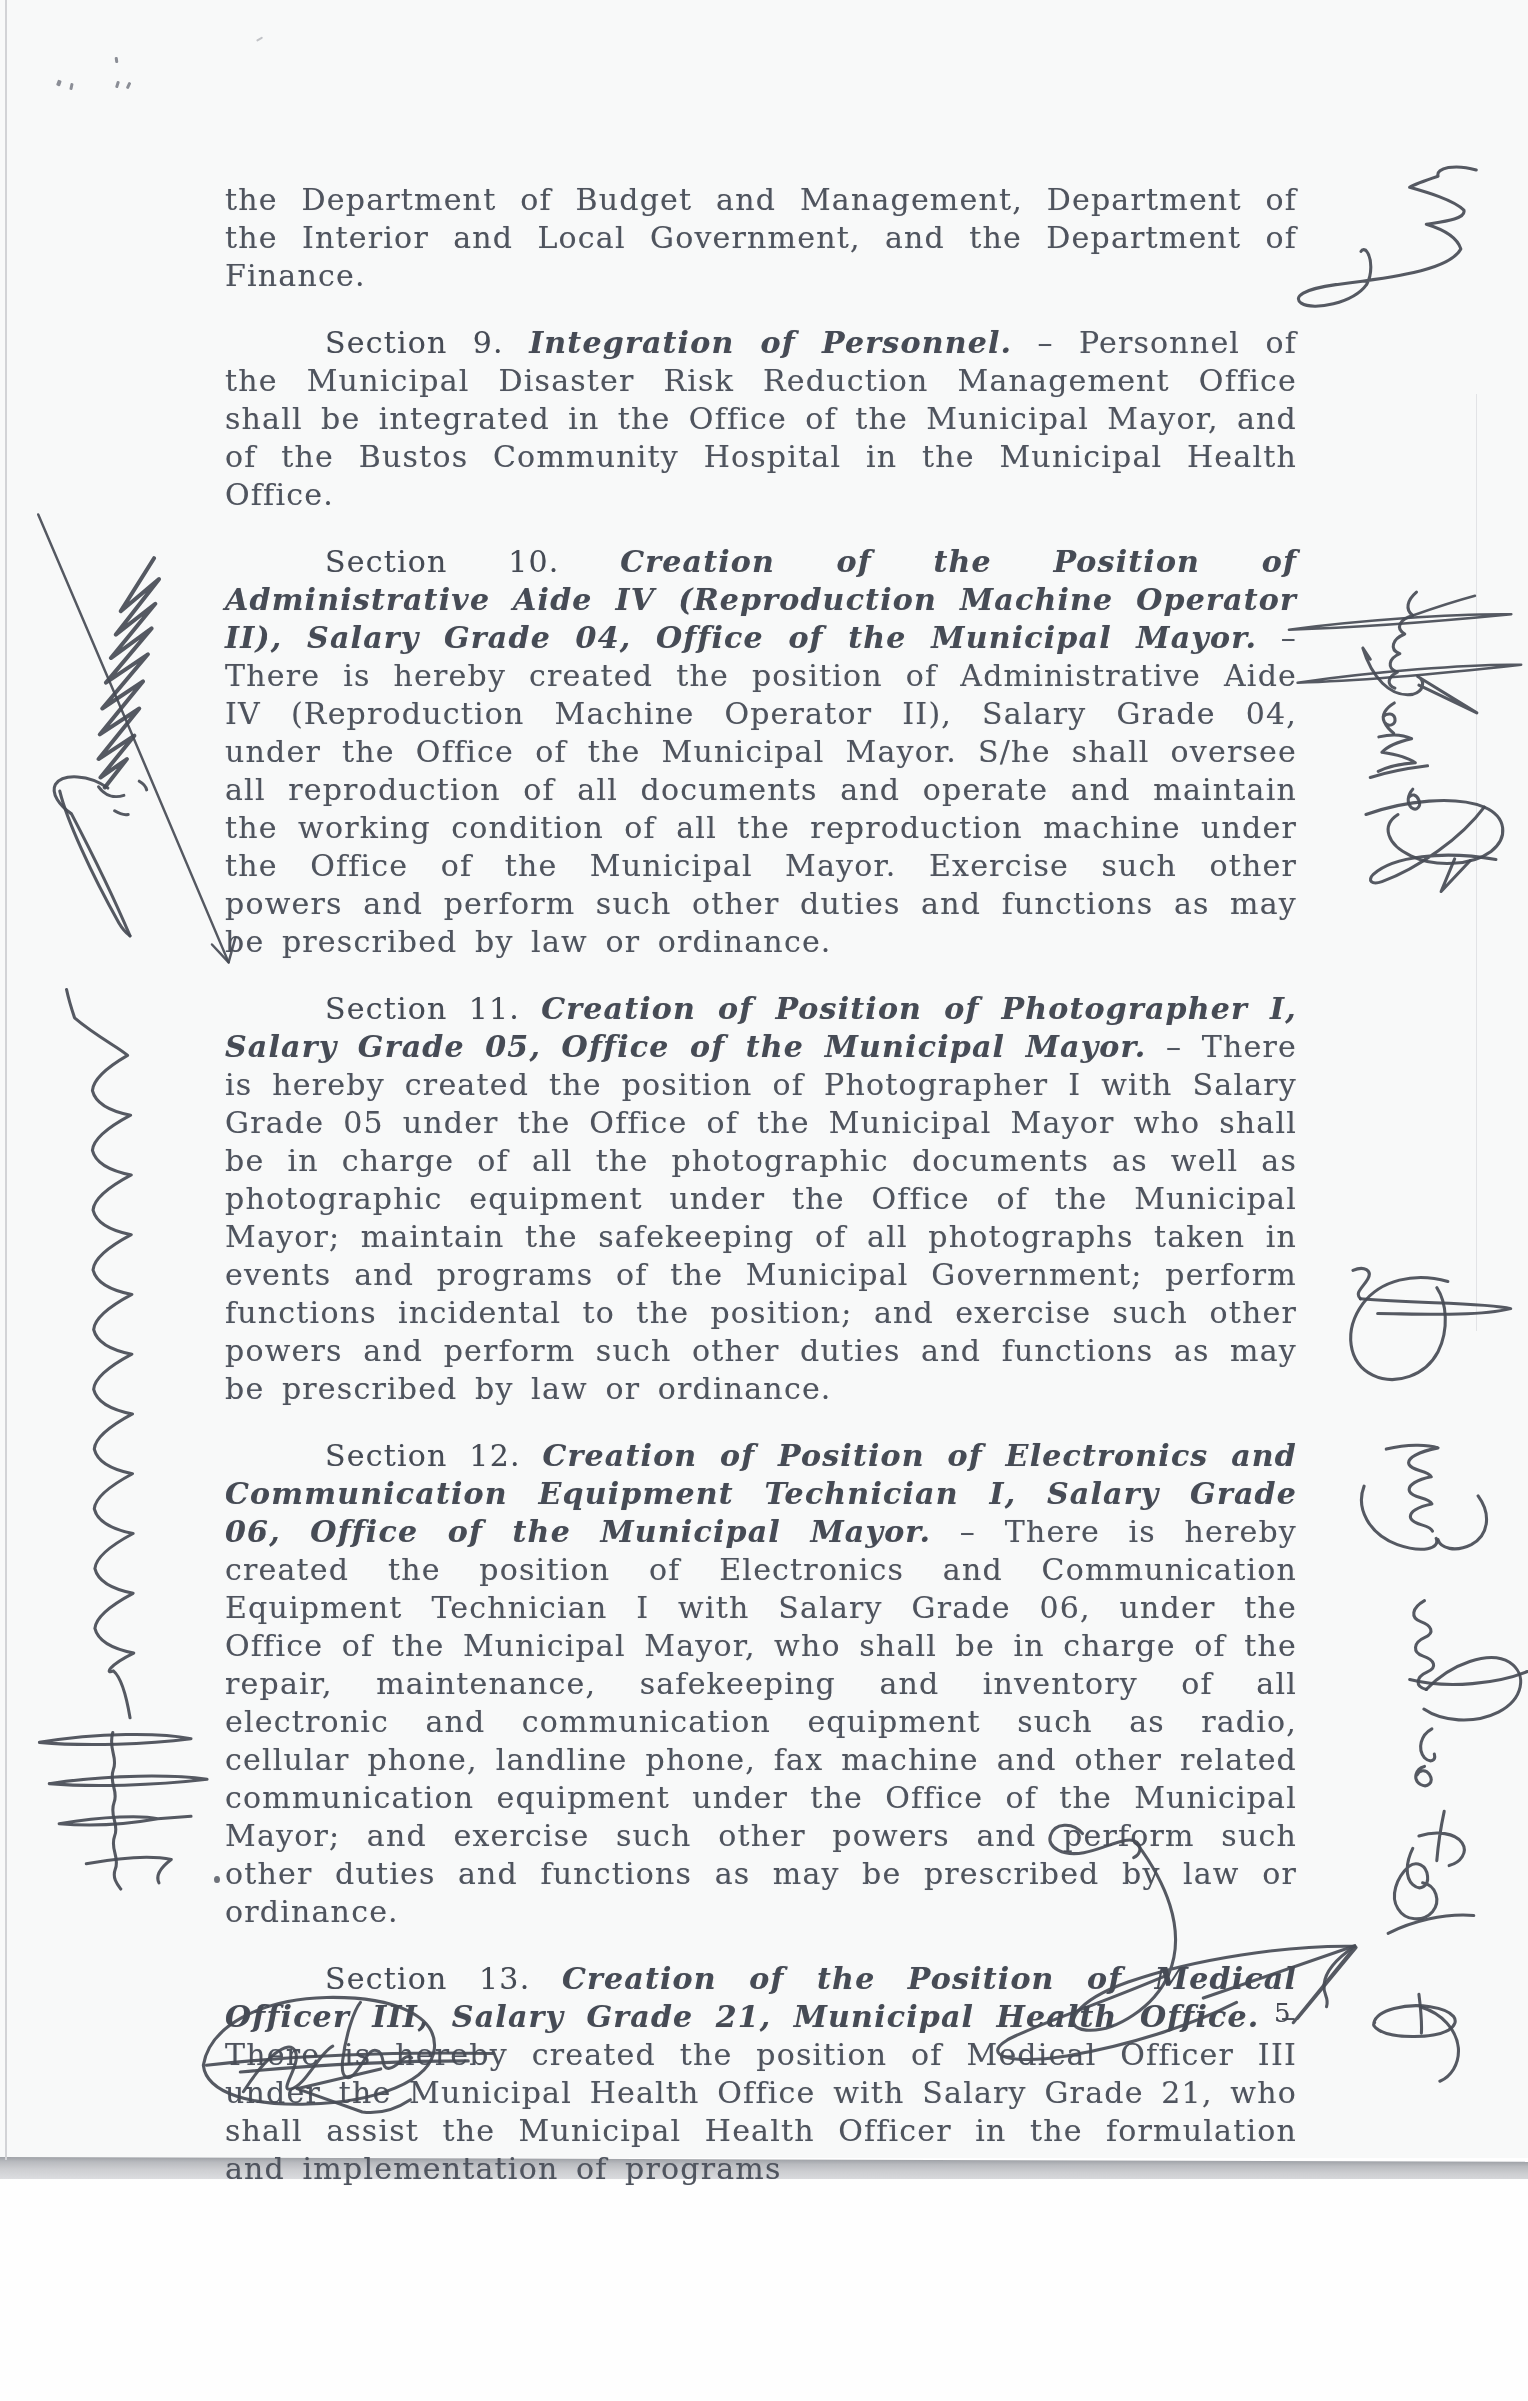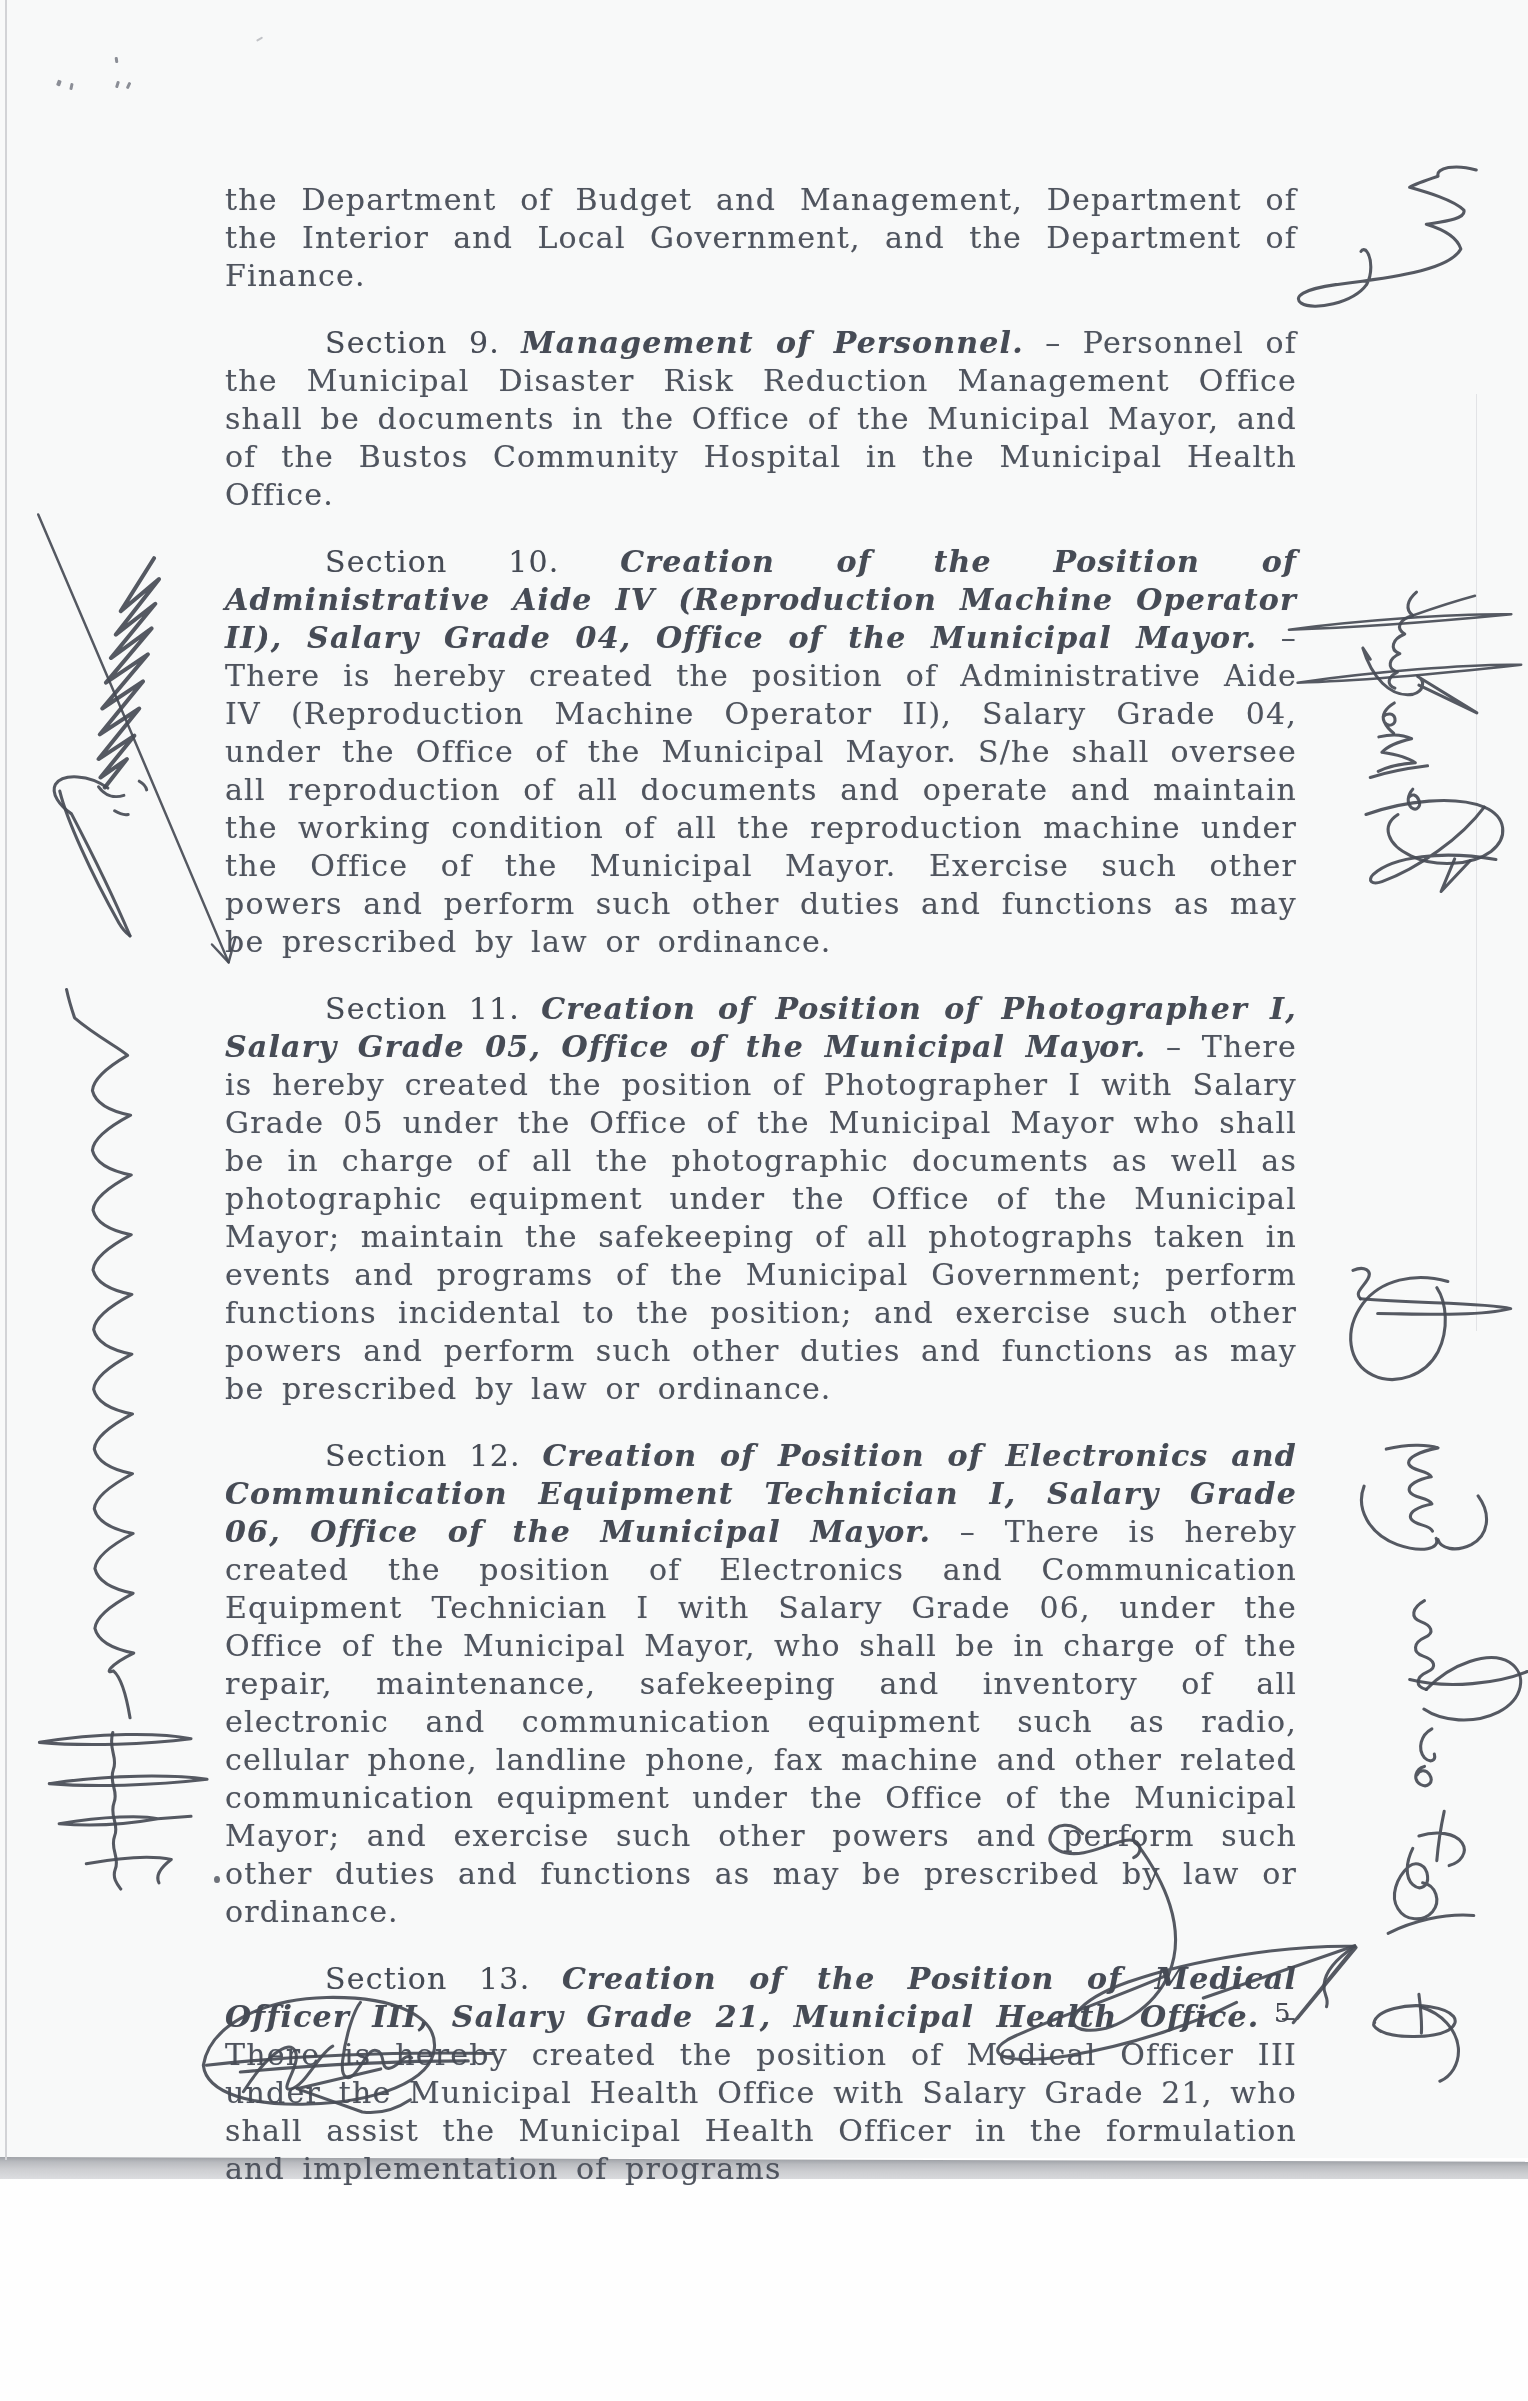--- a/index.html
+++ b/index.html
@@ -53,21 +53,21 @@
 <div class="scan-seam"></div>
 <div class="speck" style="left:57px;top:80px;width:3.7px;height:5.5px;transform:rotate(20deg);"></div>
 <div class="speck" style="left:70px;top:83px;width:3.1px;height:6.8px;transform:rotate(12deg);"></div>
 <div class="speck" style="left:115px;top:57px;width:2.5px;height:6.2px;transform:rotate(-8deg);"></div>
 <div class="speck" style="left:116px;top:81px;width:3.1px;height:6.8px;transform:rotate(18deg);"></div>
 <div class="speck" style="left:127px;top:82px;width:3.1px;height:7.4px;transform:rotate(25deg);"></div>
 <div class="speck" style="left:256px;top:38px;width:7.4px;height:1.8px;transform:rotate(-30deg);opacity:.5;"></div>
 
 <div class="doc-text">
     <p class="para"><span class="r">the Department of Budget and Management, Department of the Interior and Local Government, and the Department of Finance.</span></p>
-    <p class="para indent"><span class="b">Section 9. </span><span class="bi">Management of Personnel.</span><span class="r"> – Personnel of the Municipal Disaster Risk Reduction Management Office shall be documents in the Office of the Municipal Mayor, and of the Bustos Community Hospital in the Municipal Health Office.</span></p>
+    <p class="para indent"><span class="b">Section 9. </span><span class="bi">Integration of Personnel.</span><span class="r"> – Personnel of the Municipal Disaster Risk Reduction Management Office shall be integrated in the Office of the Municipal Mayor, and of the Bustos Community Hospital in the Municipal Health Office.</span></p>
     <p class="para indent"><span class="b">Section 10. </span><span class="bi">Creation of the Position of Administrative Aide IV (Reproduction Machine Operator II), Salary Grade 04, Office of the Municipal Mayor.</span><span class="r"> – There is hereby created the position of Administrative Aide IV (Reproduction Machine Operator II), Salary Grade 04, under the Office of the Municipal Mayor. S/he shall oversee all reproduction of all documents and operate and maintain the working condition of all the reproduction machine under the Office of the Municipal Mayor. Exercise such other powers and perform such other duties and functions as may be prescribed by law or ordinance.</span></p>
     <p class="para indent"><span class="b">Section 11. </span><span class="bi">Creation of Position of Photographer I, Salary Grade 05, Office of the Municipal Mayor.</span><span class="r"> – There is hereby created the position of Photographer I with Salary Grade 05 under the Office of the Municipal Mayor who shall be in charge of all the photographic documents as well as photographic equipment under the Office of the Municipal Mayor; maintain the safekeeping of all photographs taken in events and programs of the Municipal Government; perform functions incidental to the position; and exercise such other powers and perform such other duties and functions as may be prescribed by law or ordinance.</span></p>
     <p class="para indent"><span class="b">Section 12. </span><span class="bi">Creation of Position of Electronics and Communication Equipment Technician I, Salary Grade 06, Office of the Municipal Mayor.</span><span class="r"> – There is hereby created the position of Electronics and Communication Equipment Technician I with Salary Grade 06, under the Office of the Municipal Mayor, who shall be in charge of the repair, maintenance, safekeeping and inventory of all electronic and communication equipment such as radio, cellular phone, landline phone, fax machine and other related communication equipment under the Office of the Municipal Mayor; and exercise such other powers and perform such other duties and functions as may be prescribed by law or ordinance.</span></p>
     <p class="para indent"><span class="b">Section 13. </span><span class="bi">Creation of the Position of Medical Officer III, Salary Grade 21, Municipal Health Office.</span><span class="r"> – There is hereby created the position of Medical Officer III under the Municipal Health Office with Salary Grade 21, who shall assist the Municipal Health Officer in the formulation and implementation of programs</span></p>
   </div>
 
 <div class="stray-dot"></div>
 
 <div class="page-number">5</div>
 

